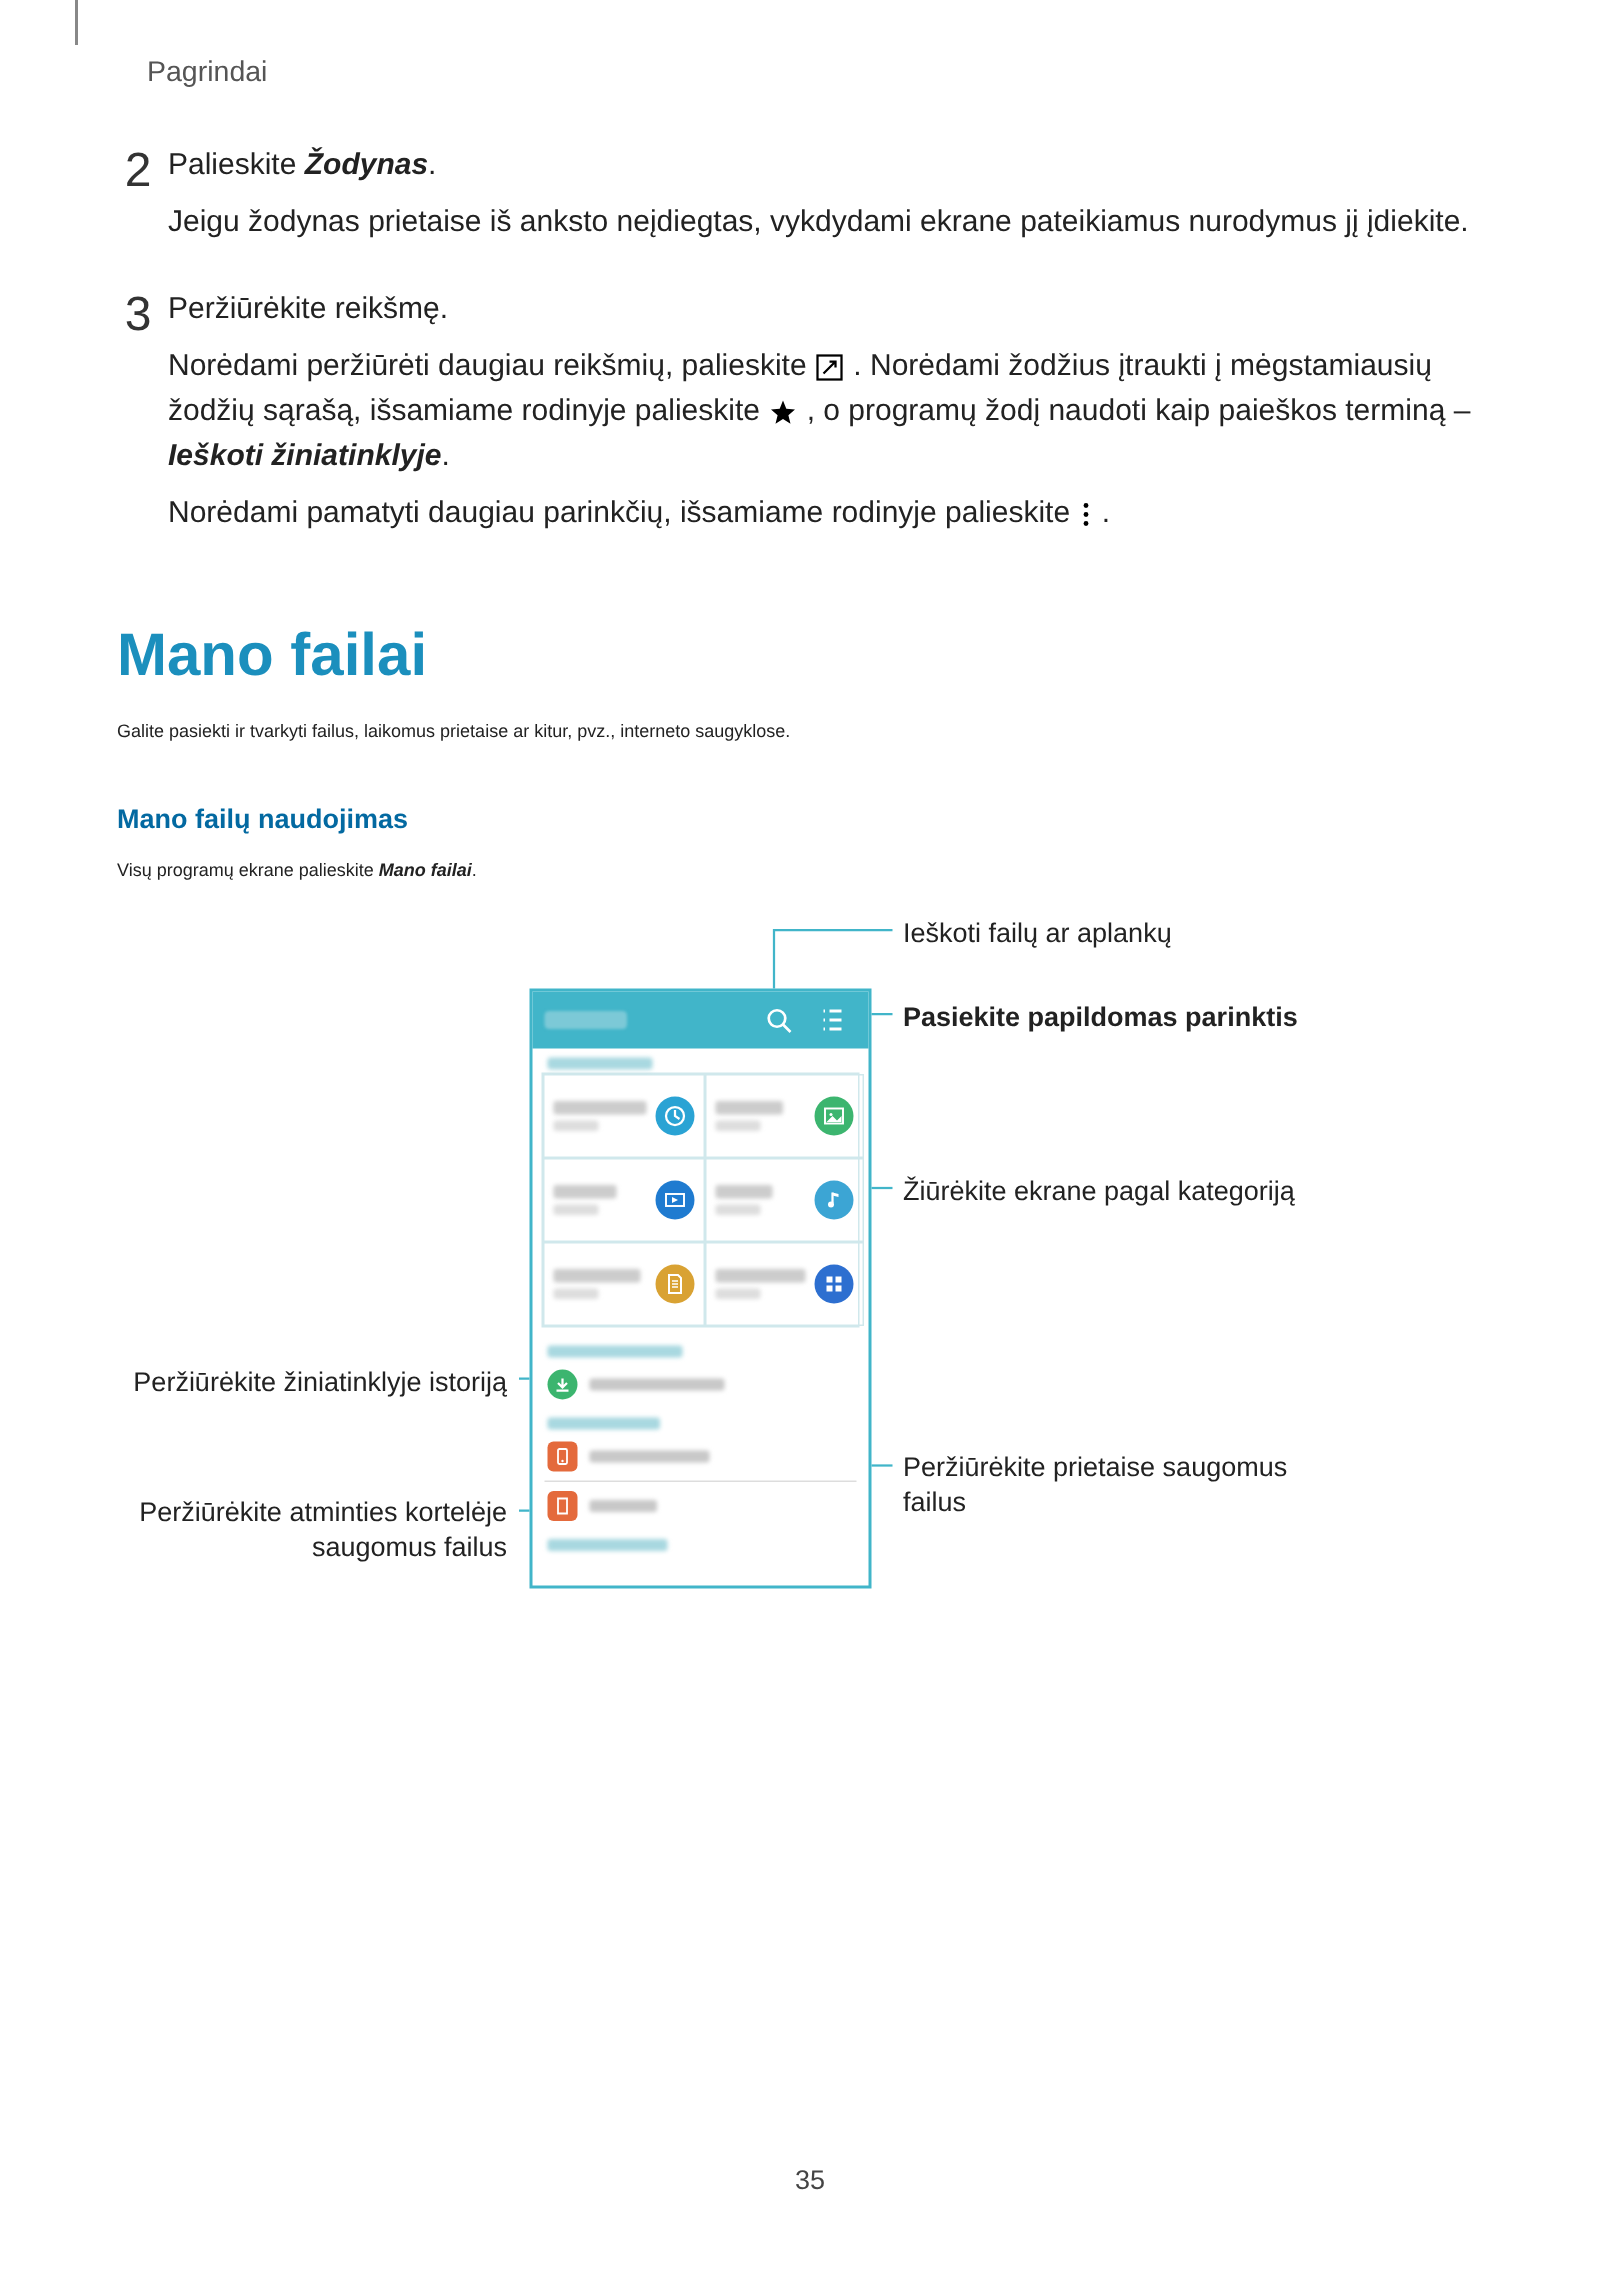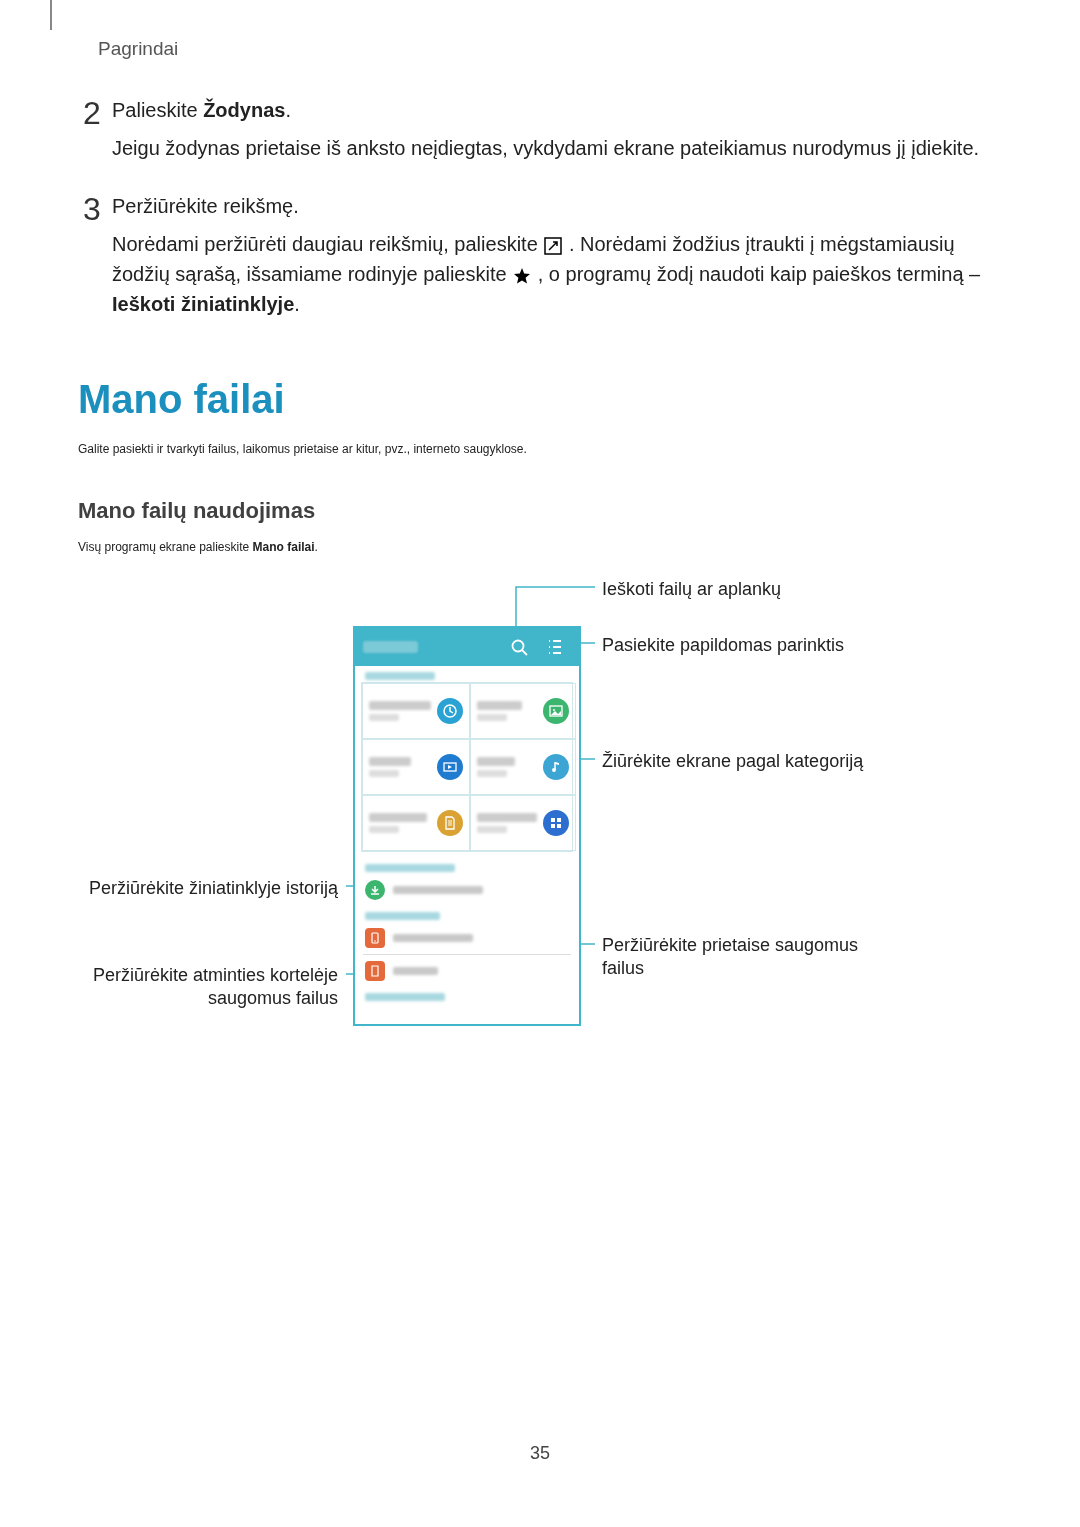--- a/index.html
+++ b/index.html
@@ -60,22 +60,22 @@
     font-weight: bold;
     margin-top: 58px;
     margin-bottom: 18px;
   }
   .body-text {
     font-size: 12px;
     line-height: 1.5;
     margin-bottom: 40px;
   }
   .h2 {
-    color: #404040;
-    font-size: 22px;
+    color: #0369a1;
+    font-size: 18px;
     font-weight: bold;
     margin-bottom: 14px;
   }
   .inline-icon {
     display: inline-flex;
     vertical-align: middle;
     width: 20px;
     height: 20px;
     justify-content: center;
     align-items: center;
@@ -166,21 +166,21 @@
   }
   .page-num {
     position: absolute;
     bottom: 63px;
     left: 0;
     width: 100%;
     text-align: center;
     font-size: 18px;
     color: #444;
   }
-  b { font-weight: bold; }
+  b { font-weight: bold; font-style: italic; }
 </style>
 </head>
 <body>
 
 <div class="page-border"></div>
 <div class="header">Pagrindai</div>
 
 <div class="content">
 
   <div class="step">
@@ -206,20 +206,31 @@
             </svg>
         </span>
         <span>. Norėdami žodžius įtraukti į mėgstamiausių žodžių sąrašą, išsamiame rodinyje palieskite </span>
         <span class="inline-icon">
           <svg width="18" height="18" viewBox="0 0 18 18">
               <path d="M9 1 L11.2 6.5 L17 7 L12.6 10.8 L14 16.5 L9 13.4 L4 16.5 L5.4 10.8 L1 7 L6.8 6.5 Z" fill="#000"></path>
             </svg>
         </span>
         <span>, o programų žodį naudoti kaip paieškos terminą – </span><b>Ieškoti žiniatinklyje</b><span>.</span>
       </div>
+      <div class="step-para">
+        <span>Norėdami pamatyti daugiau parinkčių, išsamiame rodinyje palieskite </span>
+        <span class="inline-icon" style="width:10px;">
+          <svg width="6" height="18" viewBox="0 0 6 18">
+              <circle cx="3" cy="3" r="1.6"></circle>
+              <circle cx="3" cy="9" r="1.6"></circle>
+              <circle cx="3" cy="15" r="1.6"></circle>
+            </svg>
+        </span>
+        <span>.</span>
+      </div>
     </div>
   </div>
 
   <div class="h1">Mano failai</div>
   <div class="body-text">Galite pasiekti ir tvarkyti failus, laikomus prietaise ar kitur, pvz., interneto saugyklose.</div>
 
   <div class="h2">Mano failų naudojimas</div>
   <div class="body-text" style="margin-bottom:2px;">
     <span>Visų programų ekrane palieskite </span><b>Mano failai</b><span>.</span>
   </div>
@@ -381,21 +392,21 @@
         </div>
         <div class="blur-text" style="width:45px;"></div>
       </div>
 
       <div class="phone-section-label">
           <div class="blur-text-teal" style="width:80px;"></div>
         </div>
     </div>
 
     <div class="callout" style="left:524px; top:2px;">Ieškoti failų ar aplankų</div>
-    <div class="callout" style="left:524px; top:58px;">Pasiekite papildomas parinktis</div>
+    <div class="callout" style="left:524px; top:58px;font-weight:bold;">Pasiekite papildomas parinktis</div>
     <div class="callout" style="left:524px; top:174px;">Žiūrėkite ekrane pagal kategoriją</div>
     <div class="callout" style="left:524px; top:358px; width: 290px;">Peržiūrėkite prietaise saugomus failus</div>
     <div class="callout" style="right:670px; top:301px; text-align:right;">Peržiūrėkite žiniatinklyje istoriją</div>
     <div class="callout" style="right:670px; top:388px; text-align:right; width: 260px;">Peržiūrėkite atminties kortelėje saugomus failus</div>
 
   </div>
 
 </div>
 
 <div class="page-num">35</div>

